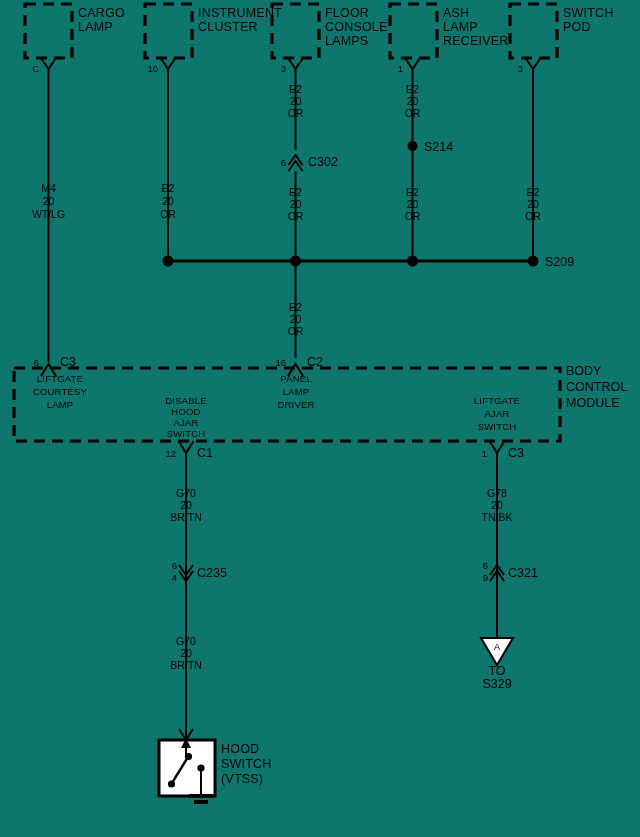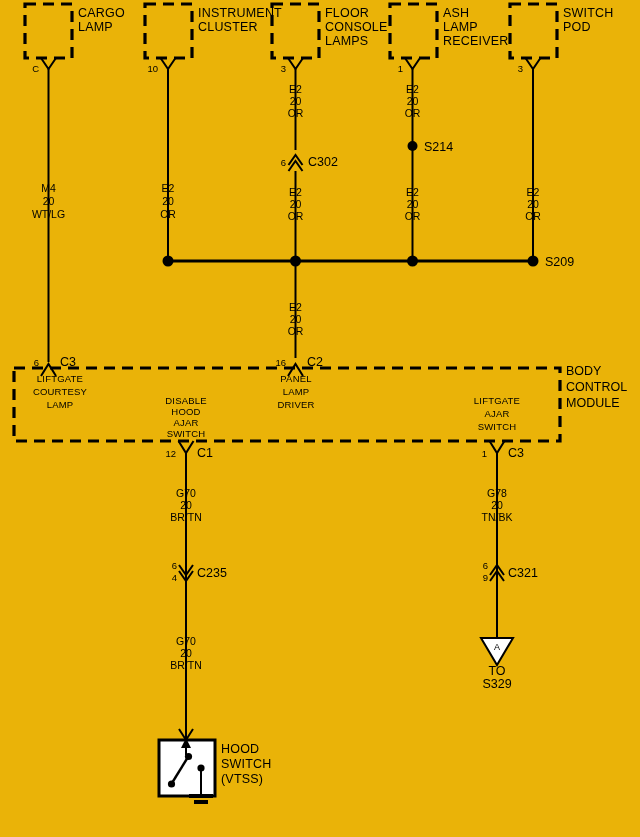--- a/index.html
+++ b/index.html
@@ -8,21 +8,21 @@
     background: #ffffff;
   }
   body {
     font-family: "Liberation Sans", sans-serif;
     color: #000000;
   }
   #diagram-root {
     position: relative;
     width: 640px;
     height: 837px;
-    background: #eab308;
+    background: #0f766e;
     overflow: hidden;
   }
   svg.diagram-canvas {
     position: absolute;
     top: 0;
     left: 0;
     width: 640px;
     height: 837px;
     display: block;
   }

